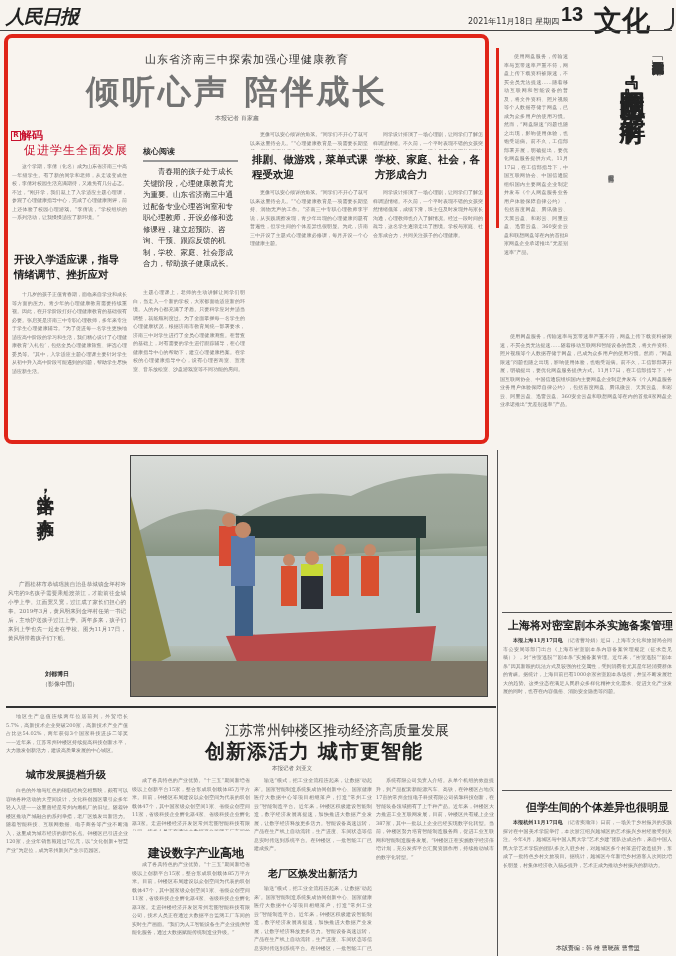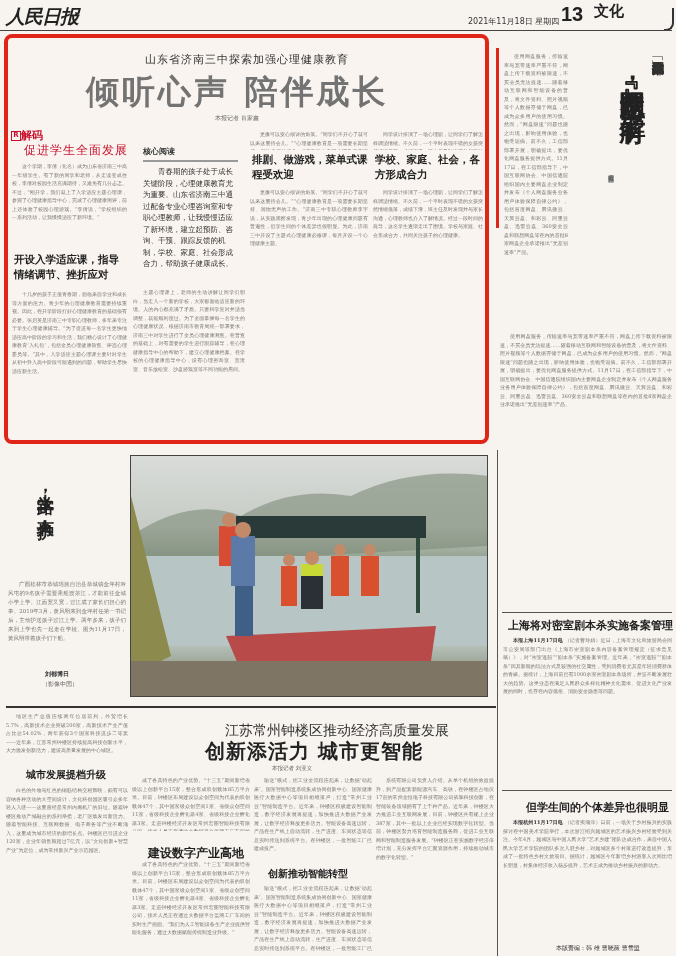--- a/index.html
+++ b/index.html
@@ -1,21 +1,21 @@
 <!DOCTYPE html>
 <html><head>
 <meta charset="utf-8">
 <style>
 *{box-sizing:border-box;margin:0;padding:0}
 body{width:676px;height:956px;background:#f7f3ee;font-family:"DejaVu Serif",serif;color:#333;position:relative;overflow:hidden}
 .masthead{position:absolute;left:0;top:0;width:676px;height:30px}
 .logo{position:absolute;left:6px;top:4px;font-size:19px;font-style:italic;font-weight:bold;color:#222;font-family:"DejaVu Serif",serif;letter-spacing:-1px}
 .date{position:absolute;left:468px;top:16px;font-size:8px;color:#333;font-family:"DejaVu Sans",sans-serif}
 .pageno{position:absolute;left:561px;top:3px;font-size:20px;font-weight:bold;color:#222;font-family:"Liberation Sans",sans-serif}
-.section{position:absolute;left:594px;top:2px;font-size:15px;font-weight:bold;color:#222;font-family:Liberation Serif, serif}
+.section{position:absolute;left:594px;top:2px;font-size:28px;font-weight:bold;color:#222;font-family:Liberation Serif, serif}
 .mh-rule{position:absolute;left:0;top:30px;width:672px;height:1px;background:#444}
 .mh-curl{position:absolute;left:664px;top:8px;width:10px;height:23px;border-right:2px solid #333;border-bottom:2px solid #333;border-radius:0 0 8px 0}
 .redbox{position:absolute;left:4px;top:34px;width:485px;height:410px;border:4px solid #e02418;border-radius:8px;background:#f9f4ef}
 .kicker{position:absolute;left:145px;top:52px;font-size:11px;color:#333;letter-spacing:1px;font-family:Liberation Serif, serif}
 .headline{position:absolute;left:86px;top:70px;font-size:33px;font-weight:bold;color:#737373;letter-spacing:3px;font-family:"DejaVu Sans",sans-serif}
 .byline{position:absolute;left:215px;top:114px;font-size:6px;color:#666;font-family:"DejaVu Sans",sans-serif}
 .decode-tag{position:absolute;left:11px;top:128px;font-size:11px;font-weight:bold;color:#c8102e;font-family:"DejaVu Sans",sans-serif}
 .decode-sub{position:absolute;left:24px;top:142px;font-size:12px;color:#c8102e;letter-spacing:1px;font-family:"DejaVu Sans",sans-serif}
 .col{position:absolute;font-size:5px;line-height:8.5px;color:#777;text-align:justify;overflow:hidden}
 .col p{text-indent:2em}
@@ -56,21 +56,21 @@
 <div class="col" style="left:12px;top:162px;width:115px;height:86px">
     <p>这个学期，李倩（化名）成为山东省济南三中高一年级学生。有了新的同学和老师，从走读变成住校，李倩对校园生活充满期待，又难免有几分忐忑。不过，“刚开学，我们就上了入学适应主题心理课，参观了心理健康指导中心，完成了心理健康测评，前上还体验了校园心理游戏。”李倩说，“学校组织的一系列活动，让我慢慢适应了新环境。”</p>
   </div>
 <div class="sub-h" style="left:14px;top:252px;width:114px">开设入学适应课，指导情绪调节、挫折应对</div>
 <div class="col" style="left:12px;top:290px;width:115px;height:142px">
     <p>十几岁的孩子正值青春期，面临来自学业和成长等方面的压力。青少年的心理健康教育需要持续重视。因此，在开学阶段打好心理健康教育的基础很有必要。张启英是济南三中专职心理教师，多年来专注于学生心理健康辅导。“为了促进每一名学生更快地适应高中阶段的学习和生活，我们精心设计了心理健康教育‘入礼包’，包括全员心理健康筛查、评选心理委员等。”其中，入学适应主题心理课主要针对学生从初中升入高中阶段可能遇到的问题，帮助学生尽快适应新生活。</p>
   </div>
 
 <div class="core-title">核心阅读</div>
 <div class="core-rule"></div>
-<div class="core-text">青春期的孩子处于成长关键阶段，心理健康教育尤为重要。山东省济南三中通过配备专业心理咨询室和专职心理教师，让我慢慢适应了新环境，建立起预防、咨询、干预、跟踪反馈的机制，学校、家庭、社会形成合力，帮助孩子健康成长。</div>
+<div class="core-text">青春期的孩子处于成长关键阶段，心理健康教育尤为重要。山东省济南三中通过配备专业心理咨询室和专职心理教师，开设必修和选修课程，建立起预防、咨询、干预、跟踪反馈的机制，学校、家庭、社会形成合力，帮助孩子健康成长。</div>
 <div class="col" style="left:133px;top:288px;width:112px;height:145px">
     <p>主题心理课上，老师的生动讲解让同学们明白，当走入一个新的学校，大家都面临适应新的环境。人的内心都充满了矛盾。只要科学应对并适当调整，就能顺利度过。为了全面掌握每一名学生的心理健康状况，根据济南市教育局统一部署要求，济南三中对学生进行了全员心理健康测查。在普查的基础上，对有需要的学生进行跟踪辅导，在心理健康指导中心的帮助下，建立心理健康档案。在学校的心理健康指导中心，设有心理咨询室、宣泄室、音乐放松室、沙盘游戏室等不同功能的房间。</p>
   </div>
 
 <div class="col" style="left:250px;top:130px;width:118px;height:20px">
     <p>更像可以安心倾诉的角落。“同学们不开心了就可以来这里待会儿。”“心理健康教育是一项需要长期坚持、润物无声的工作。”济南三中专职心理教师李宇说，从实践观察发现，青少年出现的心理健康问题有普遍性，但学生间的个体差异也很明显。为此，济南三中开设了主题式心理健康必修课，每月开设一个心理健康主题。</p>
   </div>
 <div class="sub-h" style="left:252px;top:152px;width:116px">排剧、做游戏，菜单式课程受欢迎</div>
 <div class="col" style="left:250px;top:188px;width:118px;height:245px">
     <p>更像可以安心倾诉的角落。“同学们不开心了就可以来这里待会儿。”“心理健康教育是一项需要长期坚持、润物无声的工作。”济南三中专职心理教师李宇说，从实践观察发现，青少年出现的心理健康问题有普遍性，但学生间的个体差异也很明显。为此，济南三中开设了主题式心理健康必修课，每月开设一个心理健康主题。</p>
@@ -162,20 +162,20 @@
     <p>成了各具特色的产业优势。“十三五”期间新增省级以上创新平台15家，整合形成双创载体85万平方米。目前，钟楼区布局建设以众创空间为代表的双创载体47个，其中国家级众创空间1家、省级众创空间11家，省级科技企业孵化器4家、省级科技企业孵化器3家。走进钟楼经济开发区常州宏图智能科技有限公司，技术人员正在通过大数据平台监测工厂车间的实时生产画面。“我们为人工智能设备生产企业提供智能化服务，通过大数据赋能传统制造业升级。”</p>
   </div>
 <div class="sub-h" style="left:148px;top:846px;font-size:12px">建设数字产业高地</div>
 <div class="col" style="left:132px;top:860px;width:118px;height:94px">
     <p>成了各具特色的产业优势。“十三五”期间新增省级以上创新平台15家，整合形成双创载体85万平方米。目前，钟楼区布局建设以众创空间为代表的双创载体47个，其中国家级众创空间1家、省级众创空间11家，省级科技企业孵化器4家、省级科技企业孵化器3家。走进钟楼经济开发区常州宏图智能科技有限公司，技术人员正在通过大数据平台监测工厂车间的实时生产画面。“我们为人工智能设备生产企业提供智能化服务，通过大数据赋能传统制造业升级。”</p>
   </div>
 
 <div class="col" style="left:254px;top:776px;width:118px;height:80px">
     <p>输送“模式，把工业全流程连起来，让数据‘动起来’。国家智能制造系统集成协同创新中心、国家健康医疗大数据中心等项目相继落户，打造“常州工业云”智能制造平台。近年来，钟楼区积极建设智能制造，数字经济发展再提速，加快推进大数据产业发展，让数字经济释放更多活力。智能设备高速运转，产品在生产线上自动流转，生产进度、车间状态等信息实时传送到系统平台。在钟楼区，一批智能工厂已建成投产。</p>
   </div>
-<div class="sub-h" style="left:268px;top:866px;font-size:10px">创新推动智能转型</div>
+<div class="sub-h" style="left:268px;top:866px;font-size:10px">老厂区焕发出新活力</div>
 <div class="col" style="left:254px;top:884px;width:118px;height:70px">
     <p>输送“模式，把工业全流程连起来，让数据‘动起来’。国家智能制造系统集成协同创新中心、国家健康医疗大数据中心等项目相继落户，打造“常州工业云”智能制造平台。近年来，钟楼区积极建设智能制造，数字经济发展再提速，加快推进大数据产业发展，让数字经济释放更多活力。智能设备高速运转，产品在生产线上自动流转，生产进度、车间状态等信息实时传送到系统平台。在钟楼区，一批智能工厂已建成投产。</p>
   </div>
 
 <div class="col" style="left:376px;top:776px;width:118px;height:178px">
     <p>系统有限公司负责人介绍。从单个机组的效益提升，到产品配套新能源汽车、高铁，在钟楼区占地仅17亩的常州金恒电子科技有限公司依靠科技创新，在智能装备领域拥有了上千种产品。近年来，钟楼区大力推进工业互联网发展，目前，钟楼区共有规上企业387家，其中一批以上企业已经实现数字化转型。当前，钟楼区努力培育智能制造服务商，促进工业互联网和智能制造服务发展。“钟楼区正在实施数字经济倍增计划，充分发挥平台汇聚资源作用，持续推动城市的数字化转型。”</p>
   </div>
 
 </body></html>

